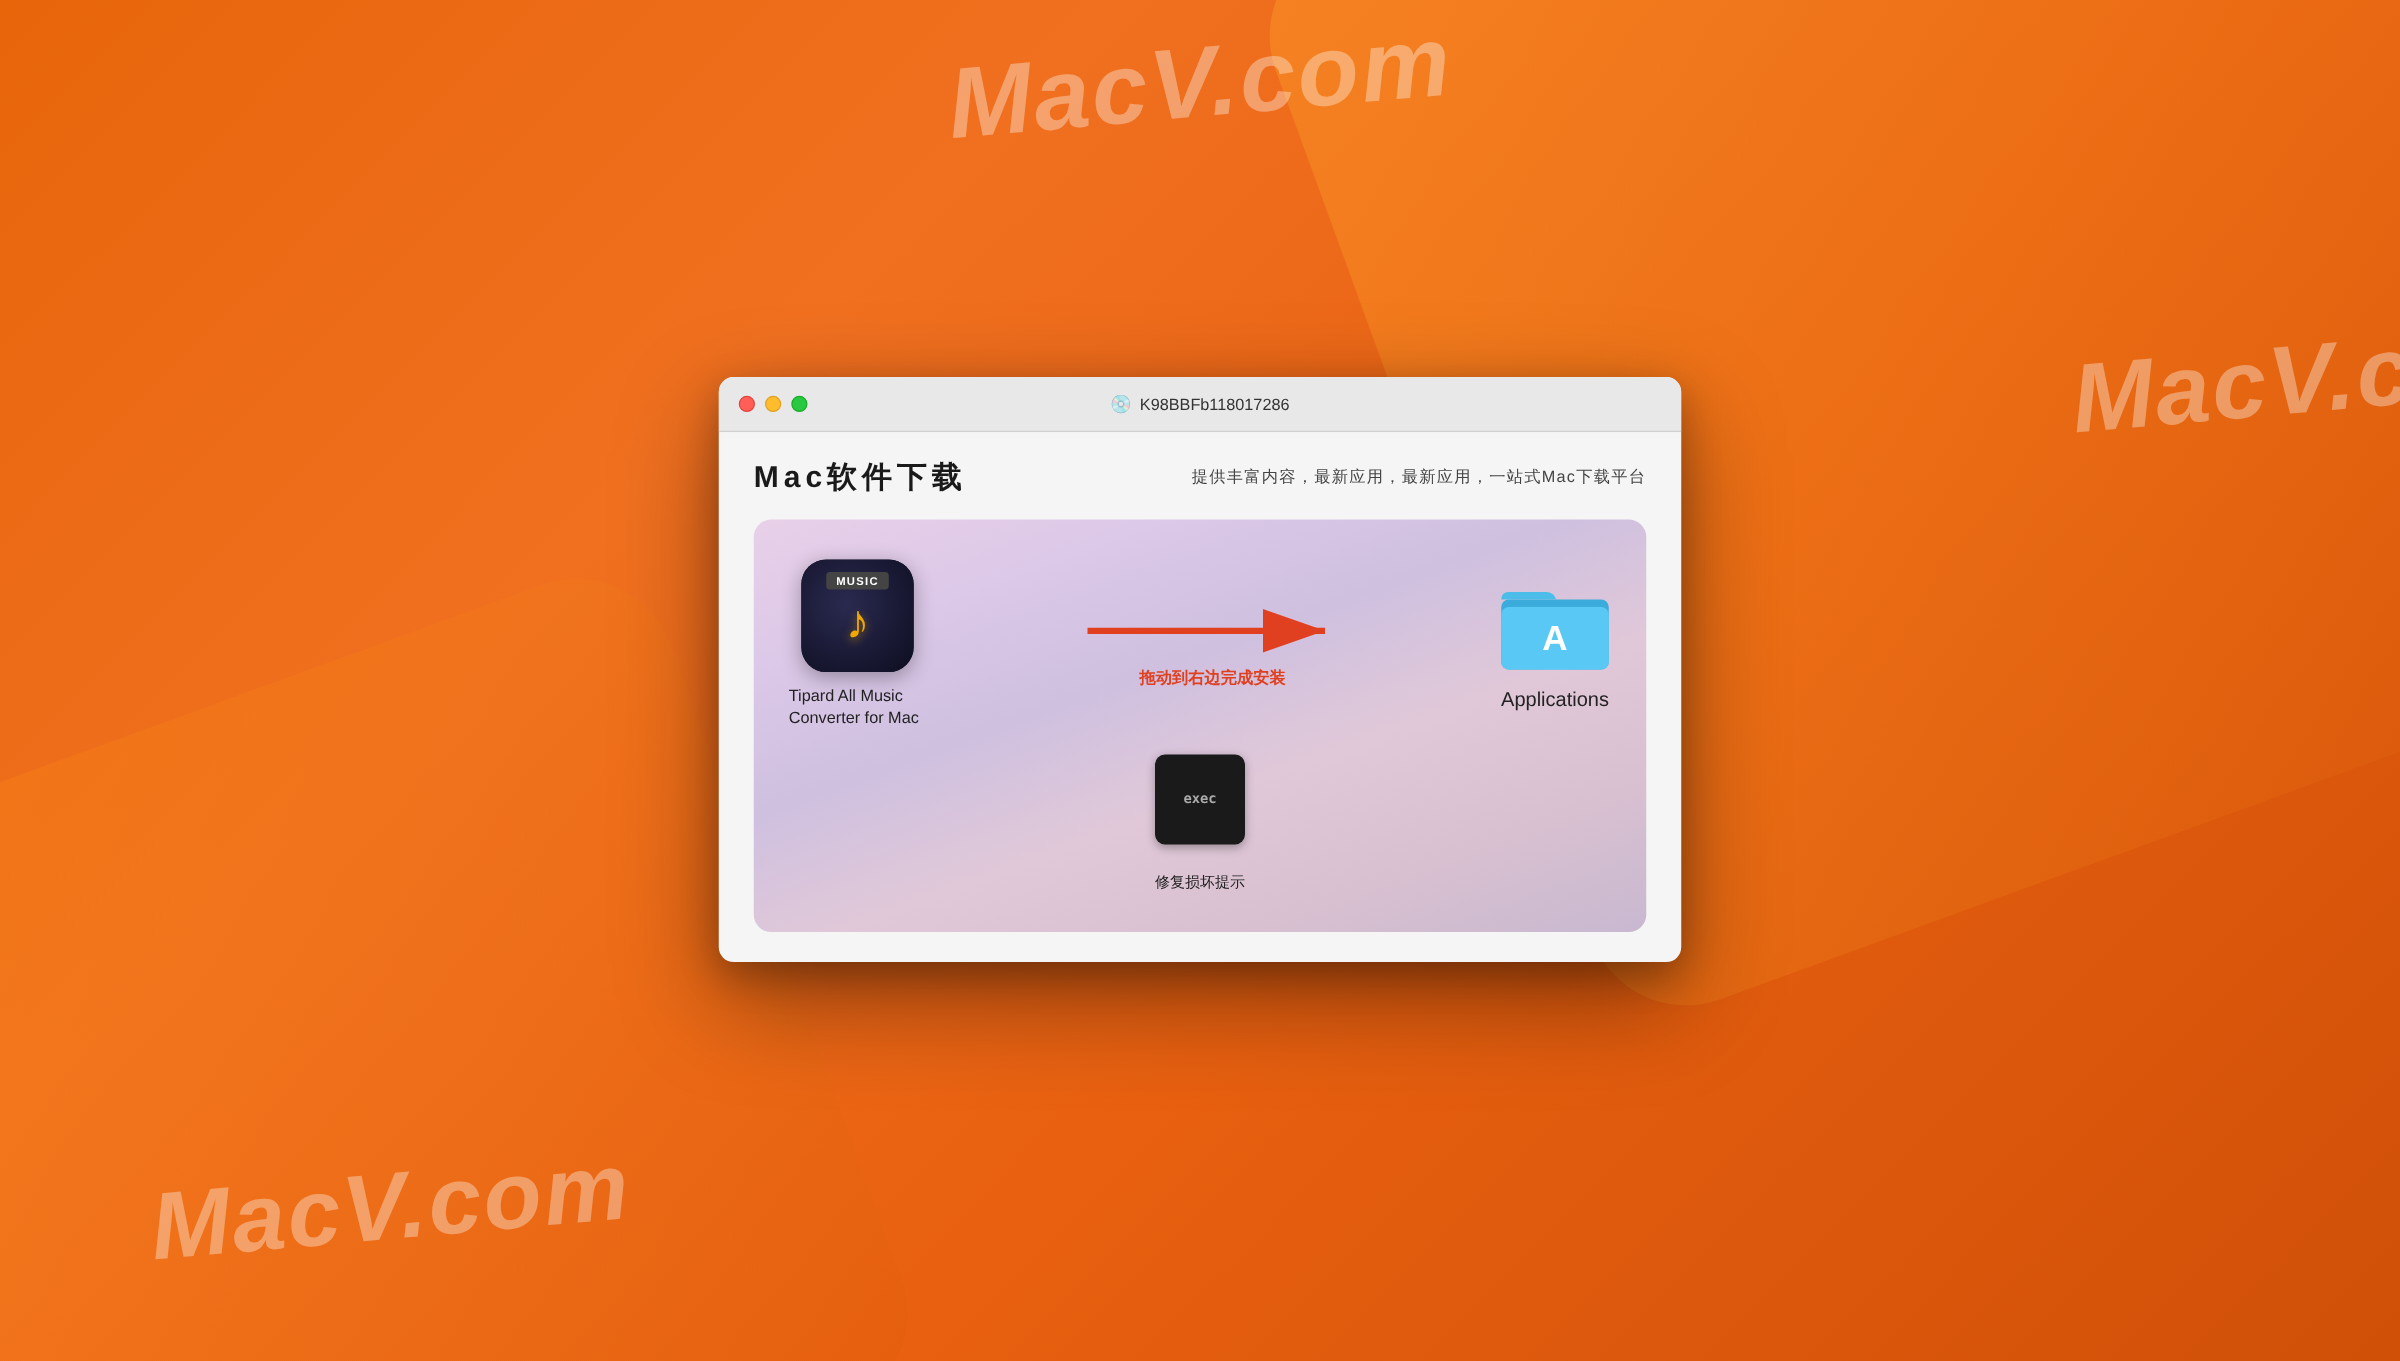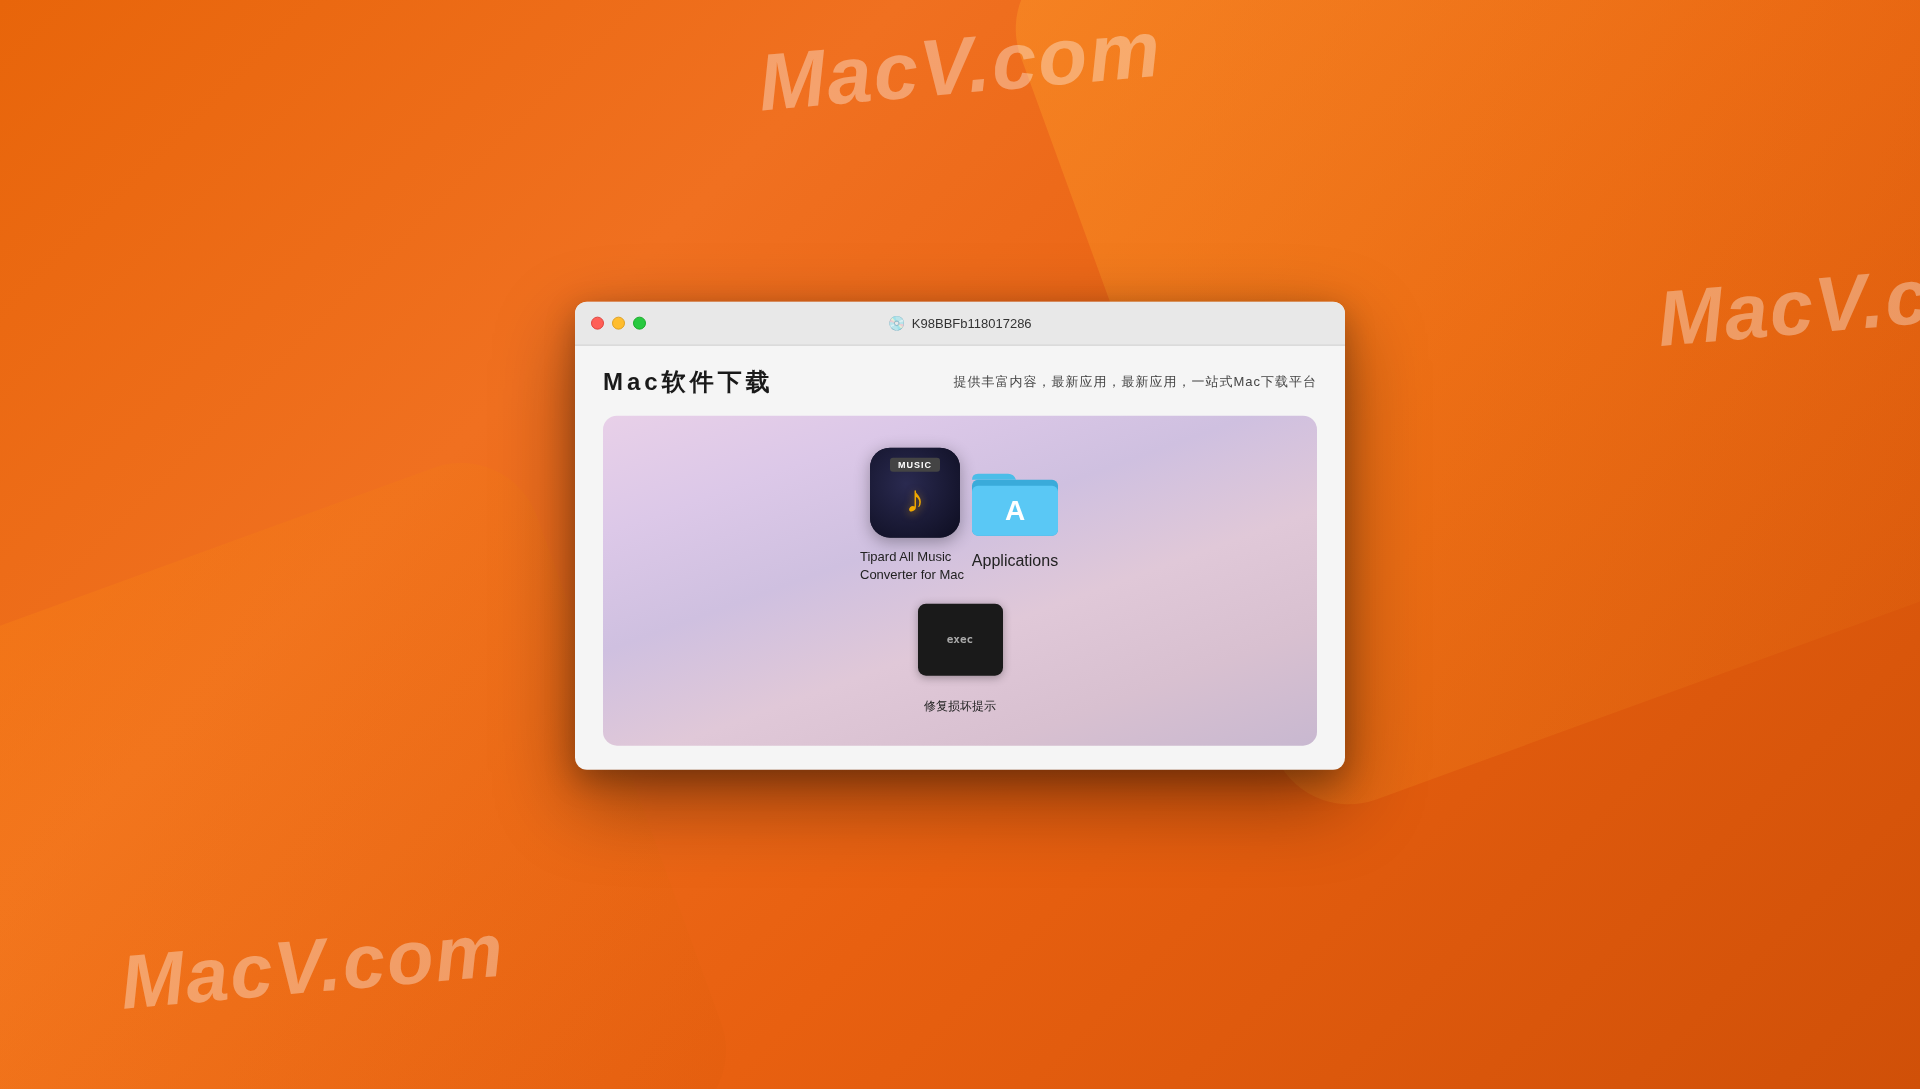--- a/index.html
+++ b/index.html
@@ -291,21 +291,21 @@
 
     .exec-area {
       display: flex;
       flex-direction: column;
       align-items: center;
       gap: 10px;
       margin-top: 0;
     }
 
     .exec-icon {
-      width: 85px;
+      width: 72px;
       height: 72px;
       background: #1a1a1a;
       border-radius: 8px;
       display: flex;
       align-items: center;
       justify-content: center;
       box-shadow: 0 2px 8px rgba(0,0,0,0.3);
     }
 
     .exec-text {
@@ -363,20 +363,31 @@
           <div class="app-icon-area">
             <div class="app-icon">
               <div class="music-icon-inner">
                 <div class="music-label">MUSIC</div>
                 <div class="music-note">♪</div>
               </div>
             </div>
             <div class="app-name">Tipard All Music Converter for Mac</div>
           </div>
 
+          <div class="arrow-area">
+            <svg class="arrow-svg" viewBox="0 0 220 50">
+              <defs>
+                <marker id="arrowhead" markerWidth="10" markerHeight="7" refX="10" refY="3.5" orient="auto">
+                  <polygon points="0 0, 10 3.5, 0 7" fill="#e04020"></polygon>
+                </marker>
+              </defs>
+              <line x1="10" y1="25" x2="200" y2="25" stroke="#e04020" stroke-width="5" marker-end="url(#arrowhead)"></line>
+            </svg>
+            <div class="drag-text">拖动到右边完成安装</div>
+          </div>
 
           <div class="applications-area">
             <div class="folder-icon">
               <svg class="folder-svg" viewBox="0 0 90 80">
 
                 <rect x="2" y="18" width="86" height="56" rx="6" fill="#3aabda"></rect>
 
                 <path d="M2 18 Q2 12 8 12 L38 12 Q44 12 46 18 Z" fill="#4bbde8"></path>
 
                 <rect x="2" y="24" width="86" height="50" rx="6" fill="#5ac8f5"></rect>

